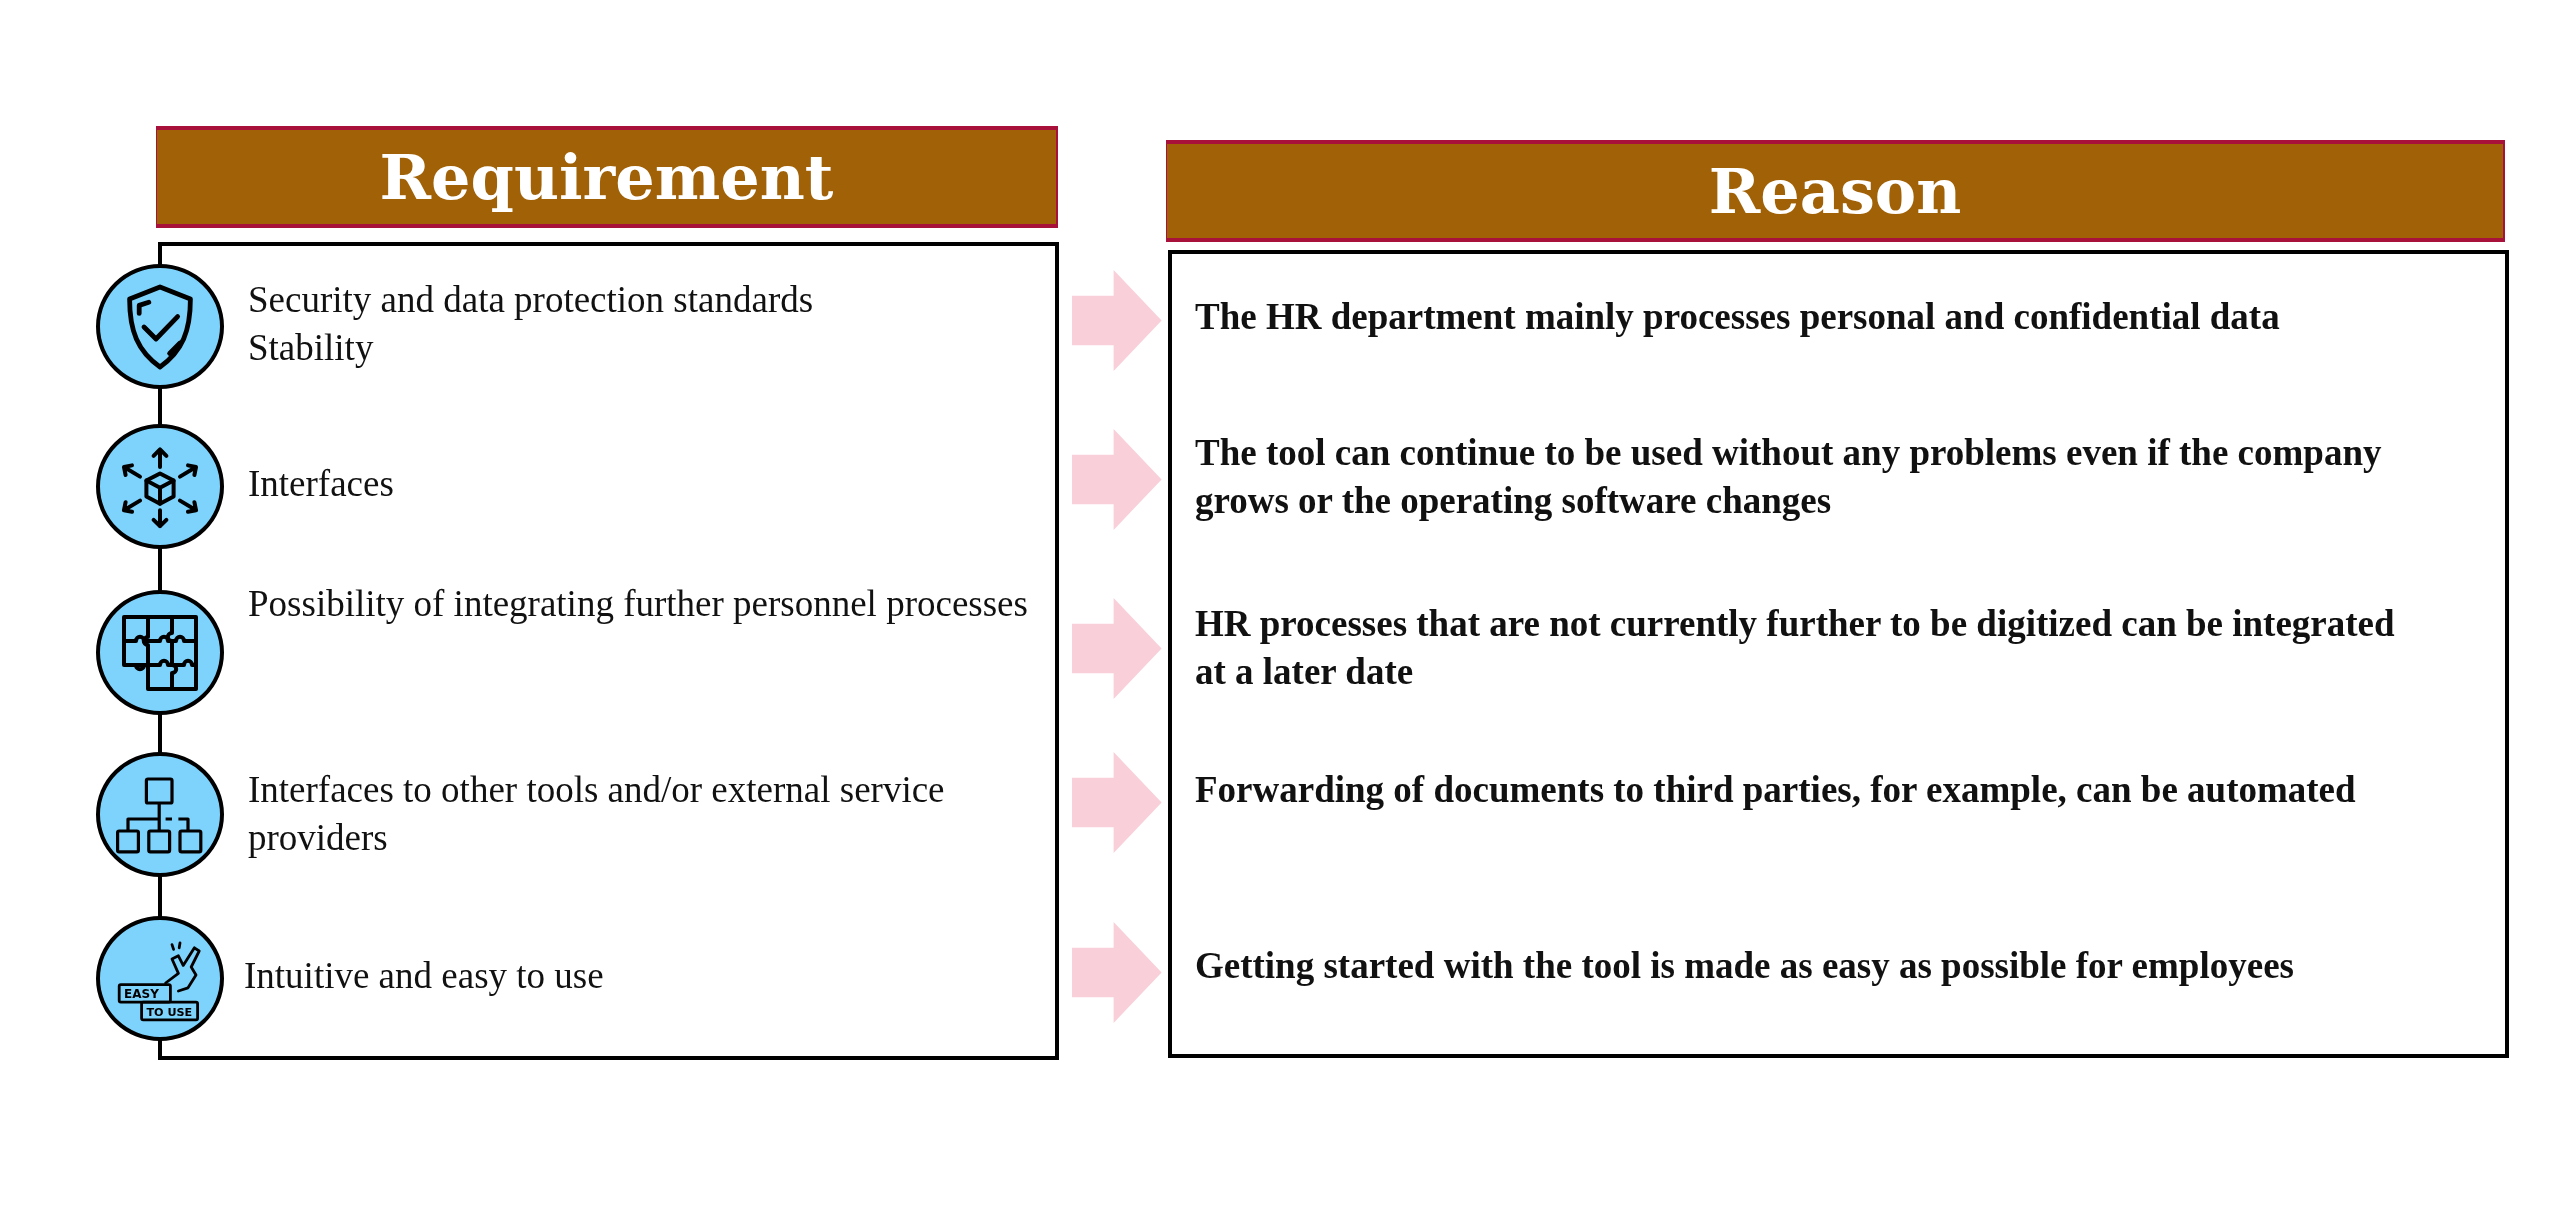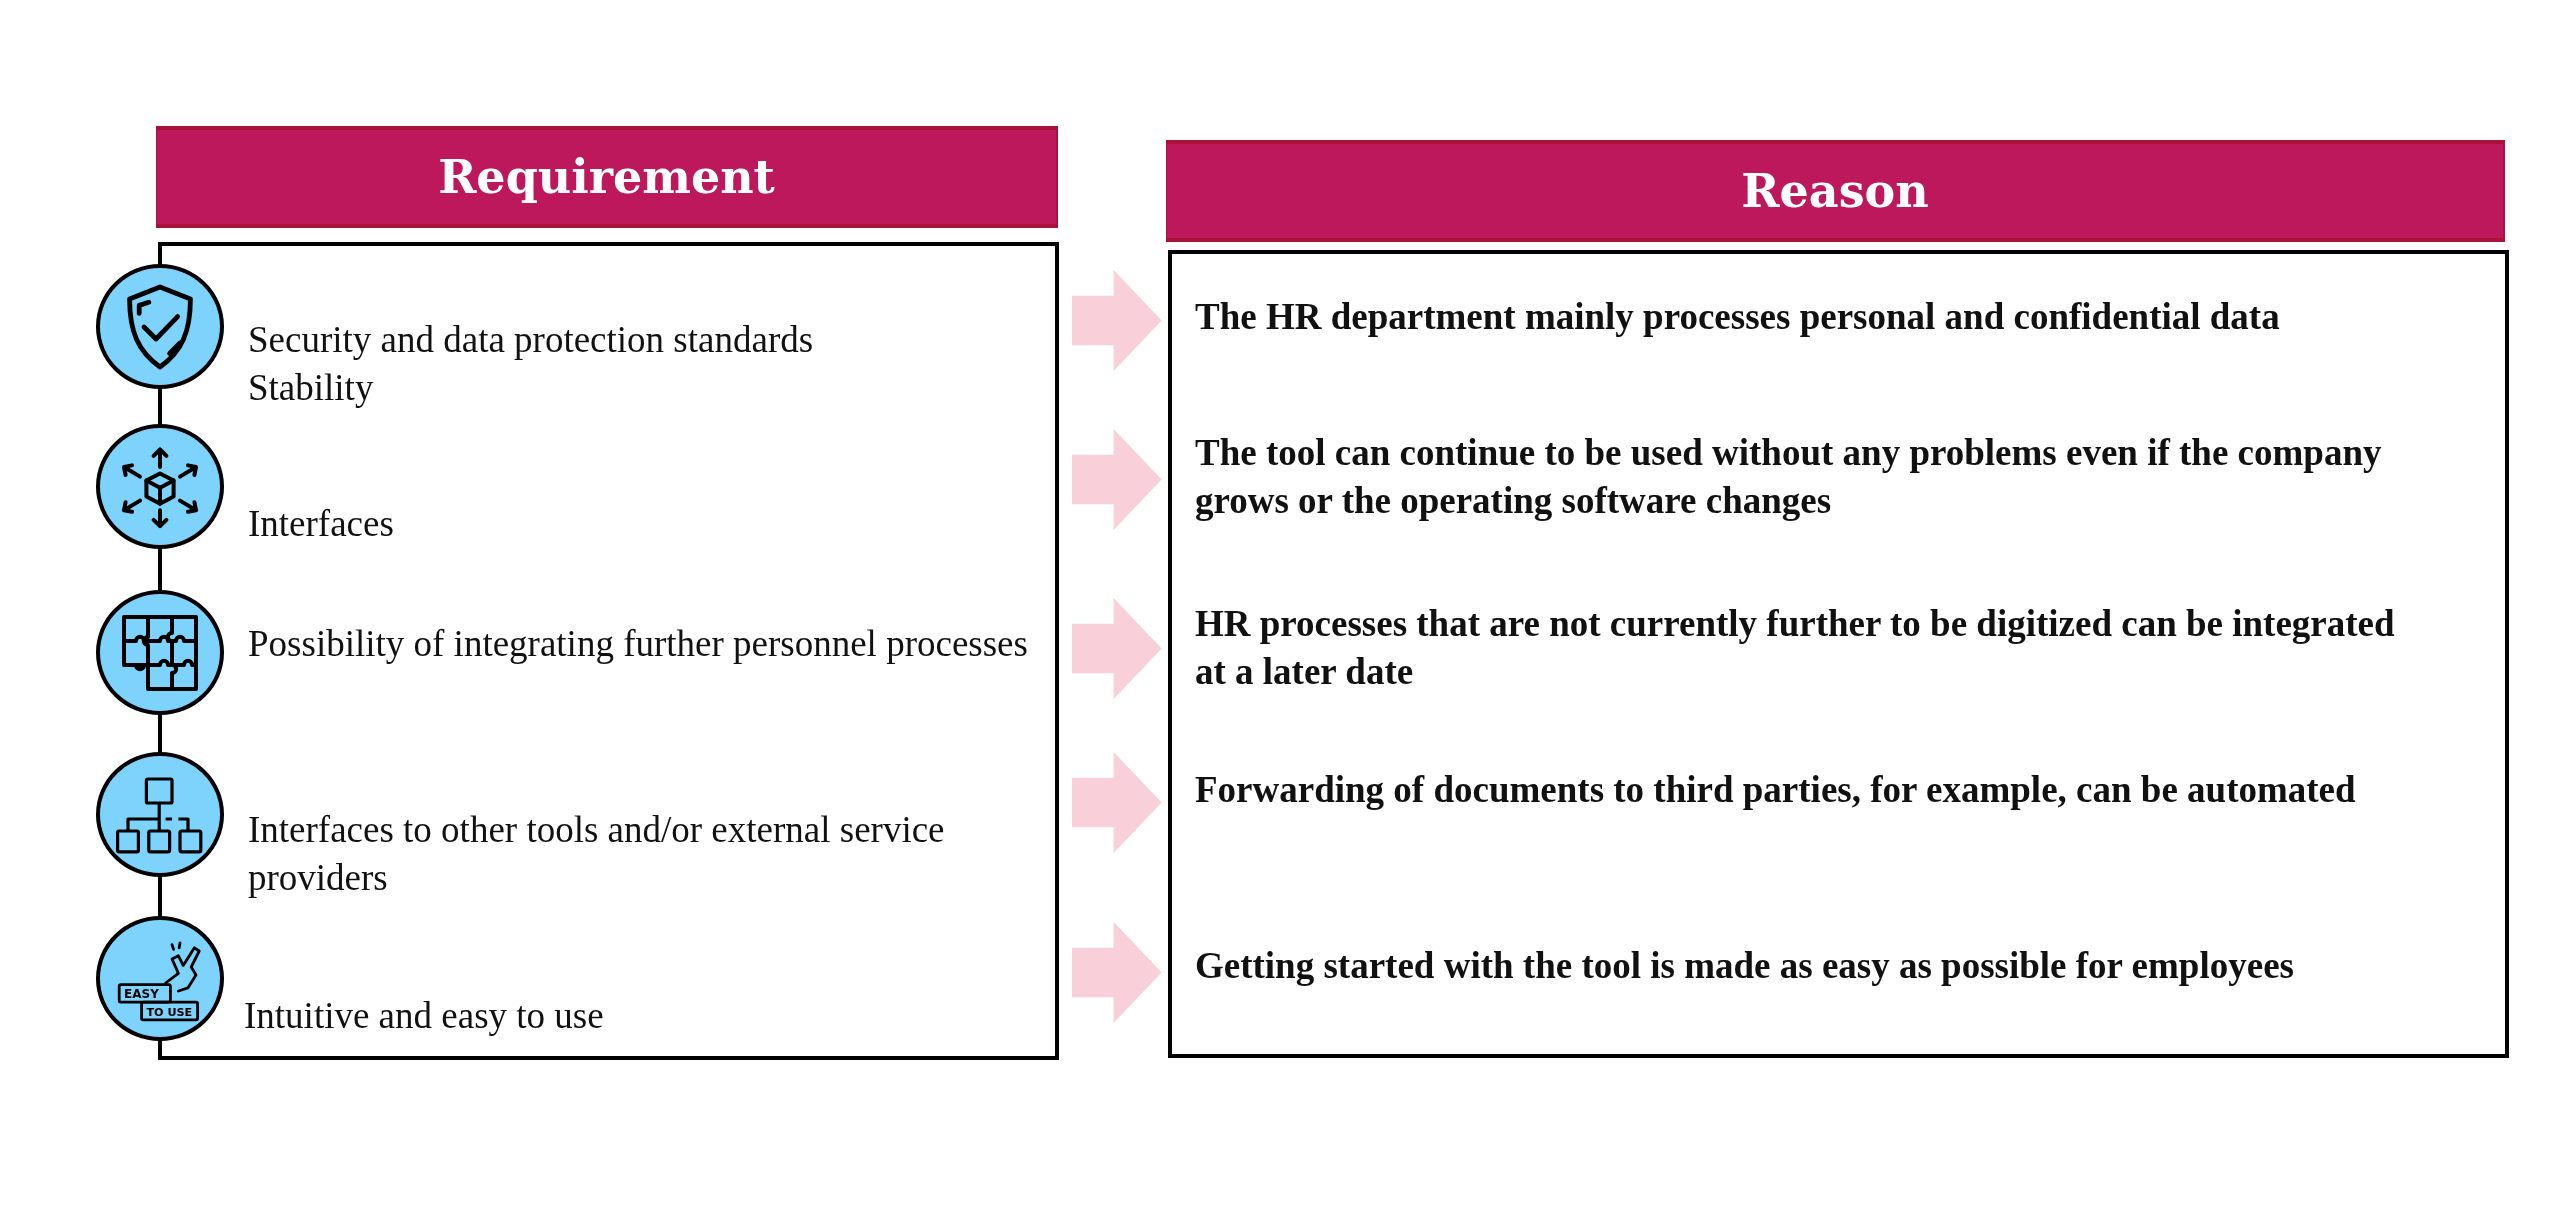--- a/index.html
+++ b/index.html
@@ -1,24 +1,24 @@
 <!DOCTYPE html>
 <html style="font-size:12.8px"><head>
 <meta charset="utf-8">
 <style>
   html,body{margin:0;padding:0;background:#fff;}
   body{width:2576px;height:1209px;position:relative;overflow:hidden;font-family:"DejaVu Serif","Liberation Serif",serif;color:#111;}
-  .header{position:absolute;background:#be185d;border-top:4.8px solid #a8123a;border-bottom:4.8px solid #a8123a;border-left:1.6px solid #a8123a;border-right:2.4px solid #a8123a;box-sizing:border-box;display:flex;align-items:center;justify-content:center;color:#fff;font-weight:bold;font-size:46px;font-family:"DejaVu Serif","Liberation Serif",serif;}
+  .header{position:absolute;background:#a16207;border-top:4.8px solid #a8123a;border-bottom:4.8px solid #a8123a;border-left:1.6px solid #a8123a;border-right:2.4px solid #a8123a;box-sizing:border-box;display:flex;align-items:center;justify-content:center;color:#fff;font-weight:bold;font-size:62px;font-family:"DejaVu Serif","Liberation Serif",serif;}
   #hdr-req{left:156px;top:126px;width:902px;height:102px;}
   #hdr-rea{left:1166px;top:126px;width:1339px;height:102px;margin-top:14px;}
   .box{position:absolute;border:4px solid #000;box-sizing:border-box;background:#fff;}
   #box-req{left:158px;top:242px;width:901px;height:818px;}
   #box-rea{left:1168px;top:250px;width:1341px;height:808px;}
   .circle{position:absolute;width:128px;height:125px;border:4.8px solid #000;border-radius:50%;background:#7dd3fc;box-sizing:border-box;display:flex;align-items:center;justify-content:center;}
-  .req-text{position:absolute;left:248px;font-size:37px;line-height:48px;font-family:"Liberation Serif","DejaVu Serif",serif;margin-top:40px;}
+  .req-text{position:absolute;left:248px;font-size:37px;line-height:48px;font-family:"Liberation Serif","DejaVu Serif",serif;}
   .rea-text{position:absolute;left:1195px;font-size:37px;line-height:48px;font-family:"Liberation Serif","DejaVu Serif",serif;font-weight:bold;}
   .arrow{position:absolute;left:1072px;width:92px;height:101px;}
 </style>
 </head>
 <body>
 
 <div class="header" id="hdr-req">
     <span>Requirement</span>
   </div>
 <div class="header" id="hdr-rea">

